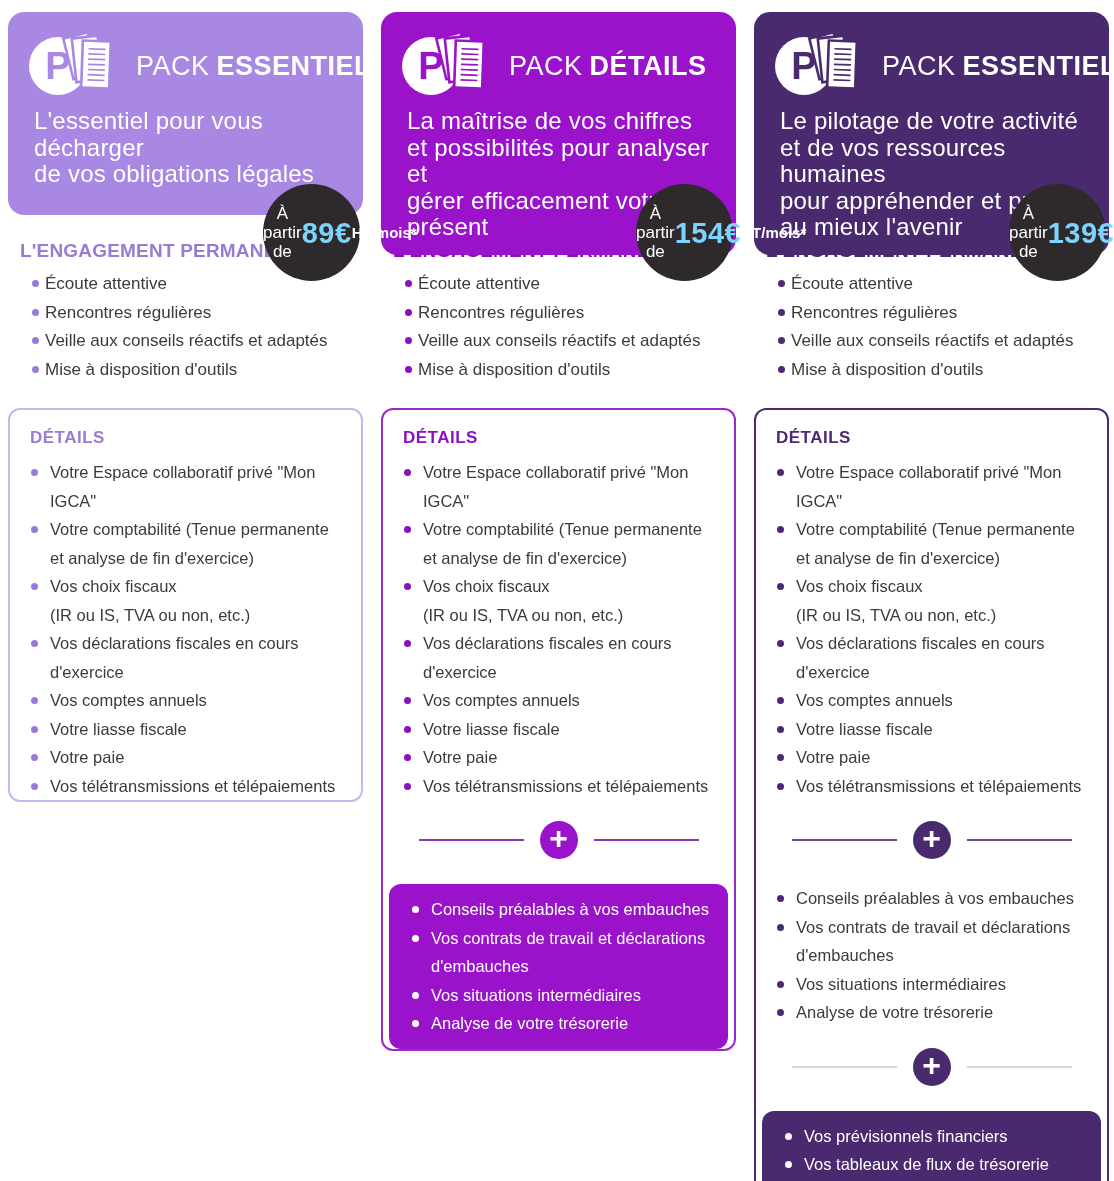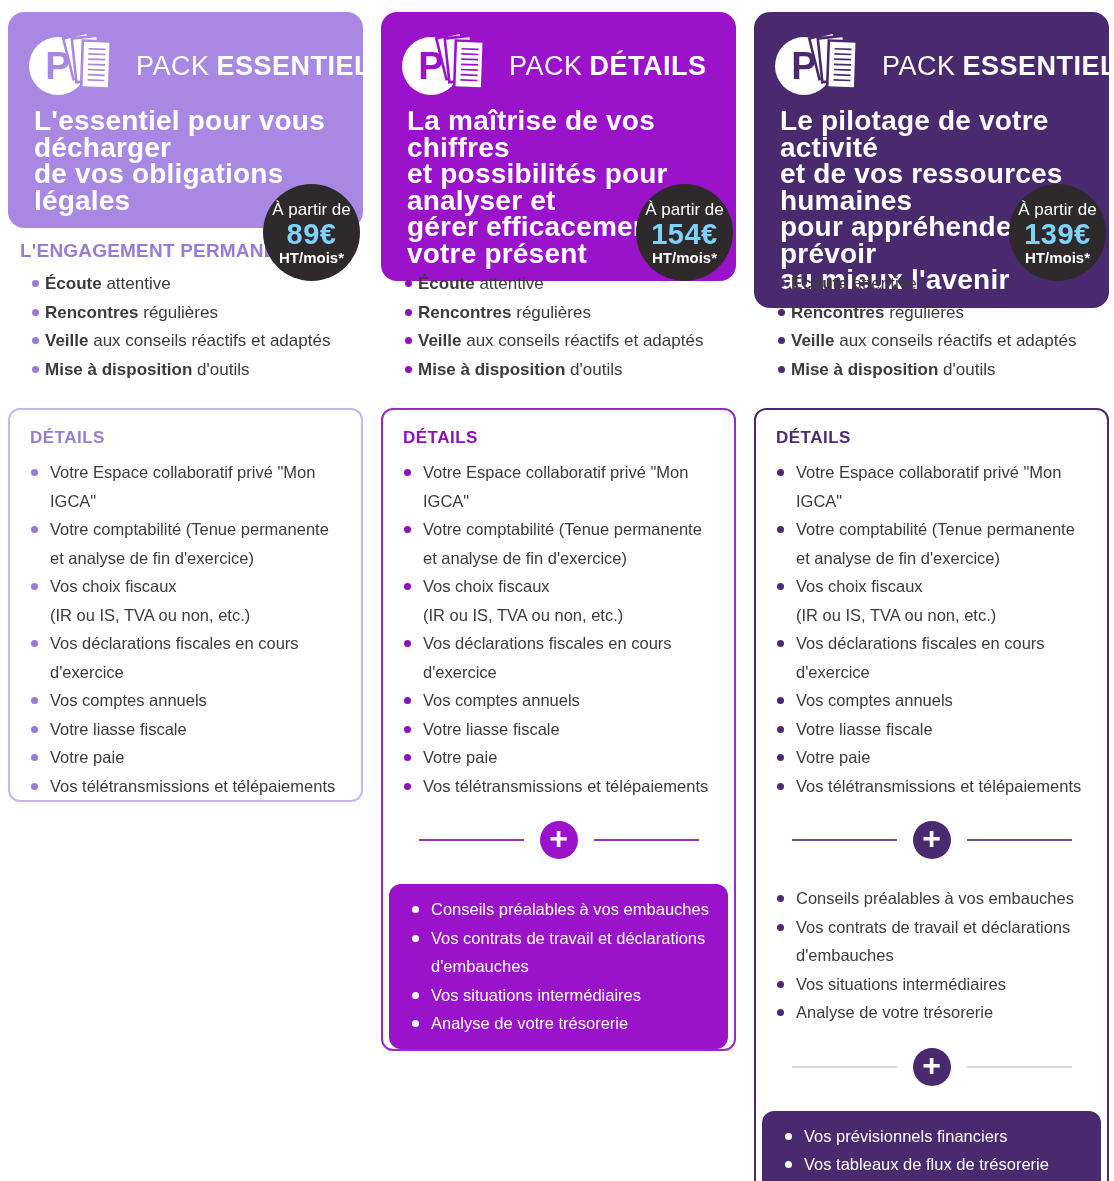--- a/index.html
+++ b/index.html
@@ -25,29 +25,29 @@
     padding:16px 20px 14px 20px;
     color:#fff;
   }
   .logo-row{display:flex;align-items:center;gap:12px;}
   .pack-logo{flex:0 0 auto;display:block;}
   .pack-title{font-size:27px;line-height:30px;letter-spacing:.5px;white-space:nowrap;}
   .title-prefix{font-weight:400;}
   .title-name{font-weight:700;margin-left:7px;}
   .pack-desc{
     margin:4px 0 0 6px;
-    font-size:28px;font-weight:700;line-height:26.5px;
+    font-size:24px;font-weight:400;line-height:26.5px;
     white-space:pre-line;letter-spacing:.2px;
   }
   
   .price-badge{
     position:absolute;top:172px;right:3px;z-index:3;
     width:97px;height:97px;border-radius:50%;
     background:#2e2a2b;color:#fff;
-    display:flex;flex-direction:column;align-items:center;justify-content:center;
+    display:flex;align-items:center;justify-content:flex-start;
     text-align:center;
   }
   .price-prefix{font-size:17px;line-height:19px;font-weight:400;}
   .price-amount{font-size:29px;line-height:30px;font-weight:700;color:#7dd3fc;letter-spacing:.5px;}
   .price-suffix{font-size:15px;line-height:17px;font-weight:700;}
 
   
   .engagement{box-sizing:border-box;height:170px;padding-top:2px;}
   .engagement-title{
     margin:0 0 0 12px;
@@ -58,21 +58,21 @@
   .eng-item{
     position:relative;padding-left:37px;
     font-size:17px;line-height:18px;color:#3b3b3b;
     margin-bottom:10.5px;
   }
   .eng-item::before{
     content:"";position:absolute;left:24px;top:5px;
     width:7px;height:7px;border-radius:50%;
     background:var(--accent);
   }
-  .eng-item b{font-weight:700;}
+  .eng-item b{font-weight:400;}
 
   
   .details-box{
     box-sizing:border-box;
     border:2px solid var(--border);
     border-radius:12px;
     background:#fff;
     padding:14px 14px 0 14px;
   }
   .details-title{

